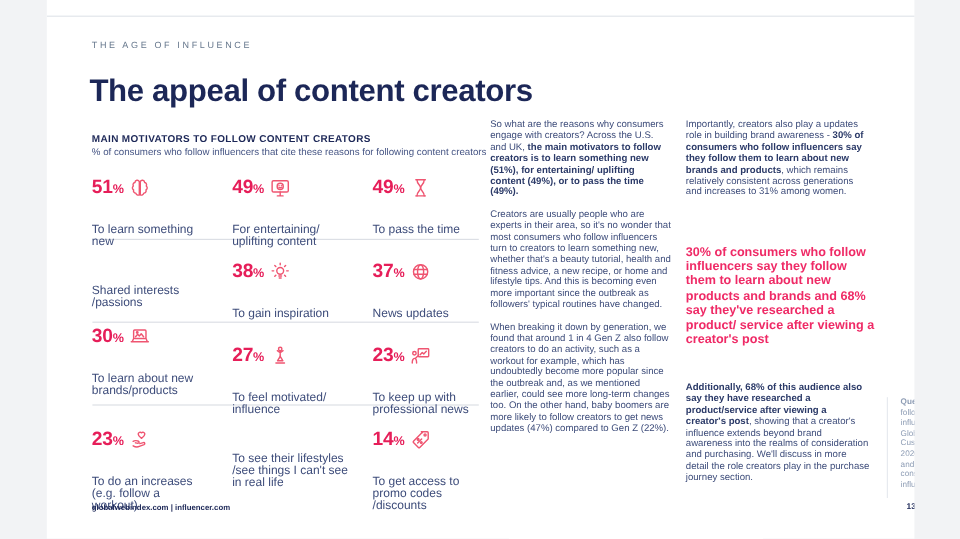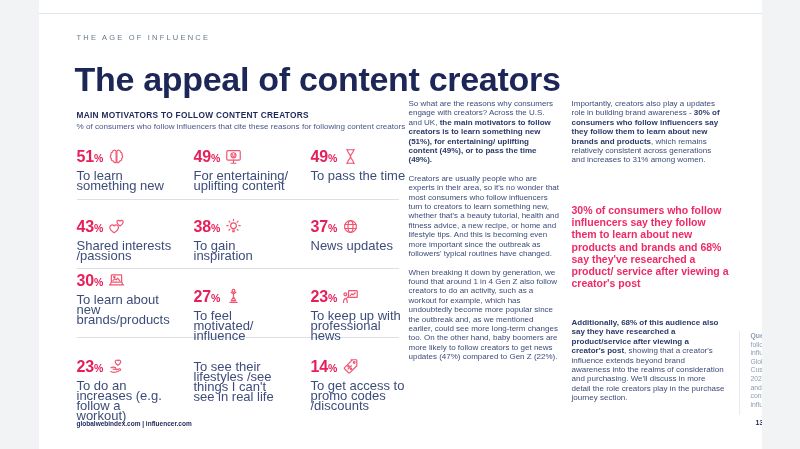--- a/index.html
+++ b/index.html
@@ -4,32 +4,32 @@
 <style>
   html,body{margin:0;padding:0;background:#f2f3f5;}
   .page{
     position:relative;width:723px;height:449px;background:#ffffff;
     font-family:Liberation Sans, sans-serif;color:#1c2757;overflow:hidden;
     margin:0 auto;
   }
   .abs{position:absolute;}
   .top-rule{top:13px;left:0;width:800px;height:1px;background:#e2e5ea;}
   .eyebrow{left:38px;top:33px;font-size:7.5px;letter-spacing:2.2px;color:#67788d;}
-  .title{left:36px;top:60px;font-size:34px;font-weight:bold;letter-spacing:-0.3px;color:var(--navy,#1c2757);}
+  .title{left:36px;top:60px;font-size:26px;font-weight:bold;letter-spacing:-0.3px;color:var(--navy,#1c2757);}
   .stats-heading{left:38px;top:110px;font-size:8.3px;font-weight:bold;letter-spacing:.3px;color:var(--navy,#1c2757);}
   .stats-sub{left:38px;top:122px;font-size:8.1px;color:#475685;}
   .stats-grid{left:38px;top:148px;width:322px;height:280px;}
   .divider{position:absolute;left:0;width:322px;height:1px;background:#dcdfe5;}
   .cell{position:absolute;width:112px;}
   .pct-row{display:flex;align-items:flex-start;gap:4px;}
   .pct{font-size:16px;font-weight:bold;color:var(--accent,#e61e59);letter-spacing:-0.2px;line-height:17px;}
   .pct-sign{font-size:10.5px;font-weight:bold;}
   .stat-icon{width:19px;height:19px;display:inline-block;margin-top:-1px;}
   .stat-icon svg{width:100%;height:100%;stroke:var(--iconpink,#ef5571);fill:none;stroke-width:1.5;stroke-linecap:round;stroke-linejoin:round;}
-  .stat-label{margin-top:4px;font-size:13px;line-height:10px;color:#3d4c7a;max-width:97px;}
+  .stat-label{margin-top:20px;font-size:10px;line-height:10px;color:#3d4c7a;max-width:97px;}
   .body-col{font-size:8px;line-height:9.4px;color:#3d4c7a;}
   .body-col p{margin:0 0 9px 0;}
   .body-col b{color:#2b3a68;}
   .mid-col{left:370px;top:99px;width:151px;}
   .right-col-1{left:533px;top:99px;width:153px;}
   .quote{left:533px;top:204px;width:158px;font-size:10.5px;line-height:12.2px;font-weight:bold;color:var(--quotepink,#ef2a66);}
   .right-col-2{left:533px;top:318px;width:153px;}
   .note-rule{left:700px;top:331px;width:1px;height:84px;background:#e7eaef;}
   .note{left:712px;top:332px;width:83px;font-size:6.8px;line-height:8.6px;color:#8d9cb4;}
   .note b{color:#8d9cb4;}
@@ -84,27 +84,20 @@
         <span class="stat-icon"><svg viewBox="0 0 24 24">
           <path d="M7 3.5h10M7 20.5h10"></path>
           <path d="M8.2 3.5c0 5 3.8 5.2 3.8 8.5s-3.8 3.5-3.8 8.5"></path>
           <path d="M15.8 3.5c0 5-3.8 5.2-3.8 8.5s3.8 3.5 3.8 8.5"></path>
         </svg></span>
       </div>
       <div class="stat-label">To pass the time</div>
     </div>
 
     <div class="cell" style="left:0;top:70px">
-      <div class="pct-row">
-        <span class="pct"><span>43</span><span class="pct-sign">%</span></span>
-        <span class="stat-icon"><svg viewBox="0 0 24 24">
-          <path d="M9 20s-5.5-3.6-5.5-7a3 3 0 0 1 5.5-1.6A3 3 0 0 1 14.5 13c0 3.4-5.5 7-5.5 7Z"></path>
-          <path d="M16.5 11.5s-4-2.7-4-5.2a2.2 2.2 0 0 1 4-1.2 2.2 2.2 0 0 1 4 1.2c0 2.5-4 5.2-4 5.2Z"></path>
-        </svg></span>
-      </div>
       <div class="stat-label">Shared interests /passions</div>
     </div>
 
     <div class="cell" style="left:117px;top:70px">
       <div class="pct-row">
         <span class="pct"><span>38</span><span class="pct-sign">%</span></span>
         <span class="stat-icon"><svg viewBox="0 0 24 24">
           <circle cx="12" cy="11" r="3.6"></circle>
           <path d="M10.6 16.5h2.8M11 18.5h2"></path>
           <path d="M12 4.5V3M16.6 6.4l1.1-1.1M18.8 11h1.7M7.4 6.4 6.3 5.3M5.2 11H3.5M16.6 15.6l1.1 1.1M7.4 15.6l-1.1 1.1"></path>

